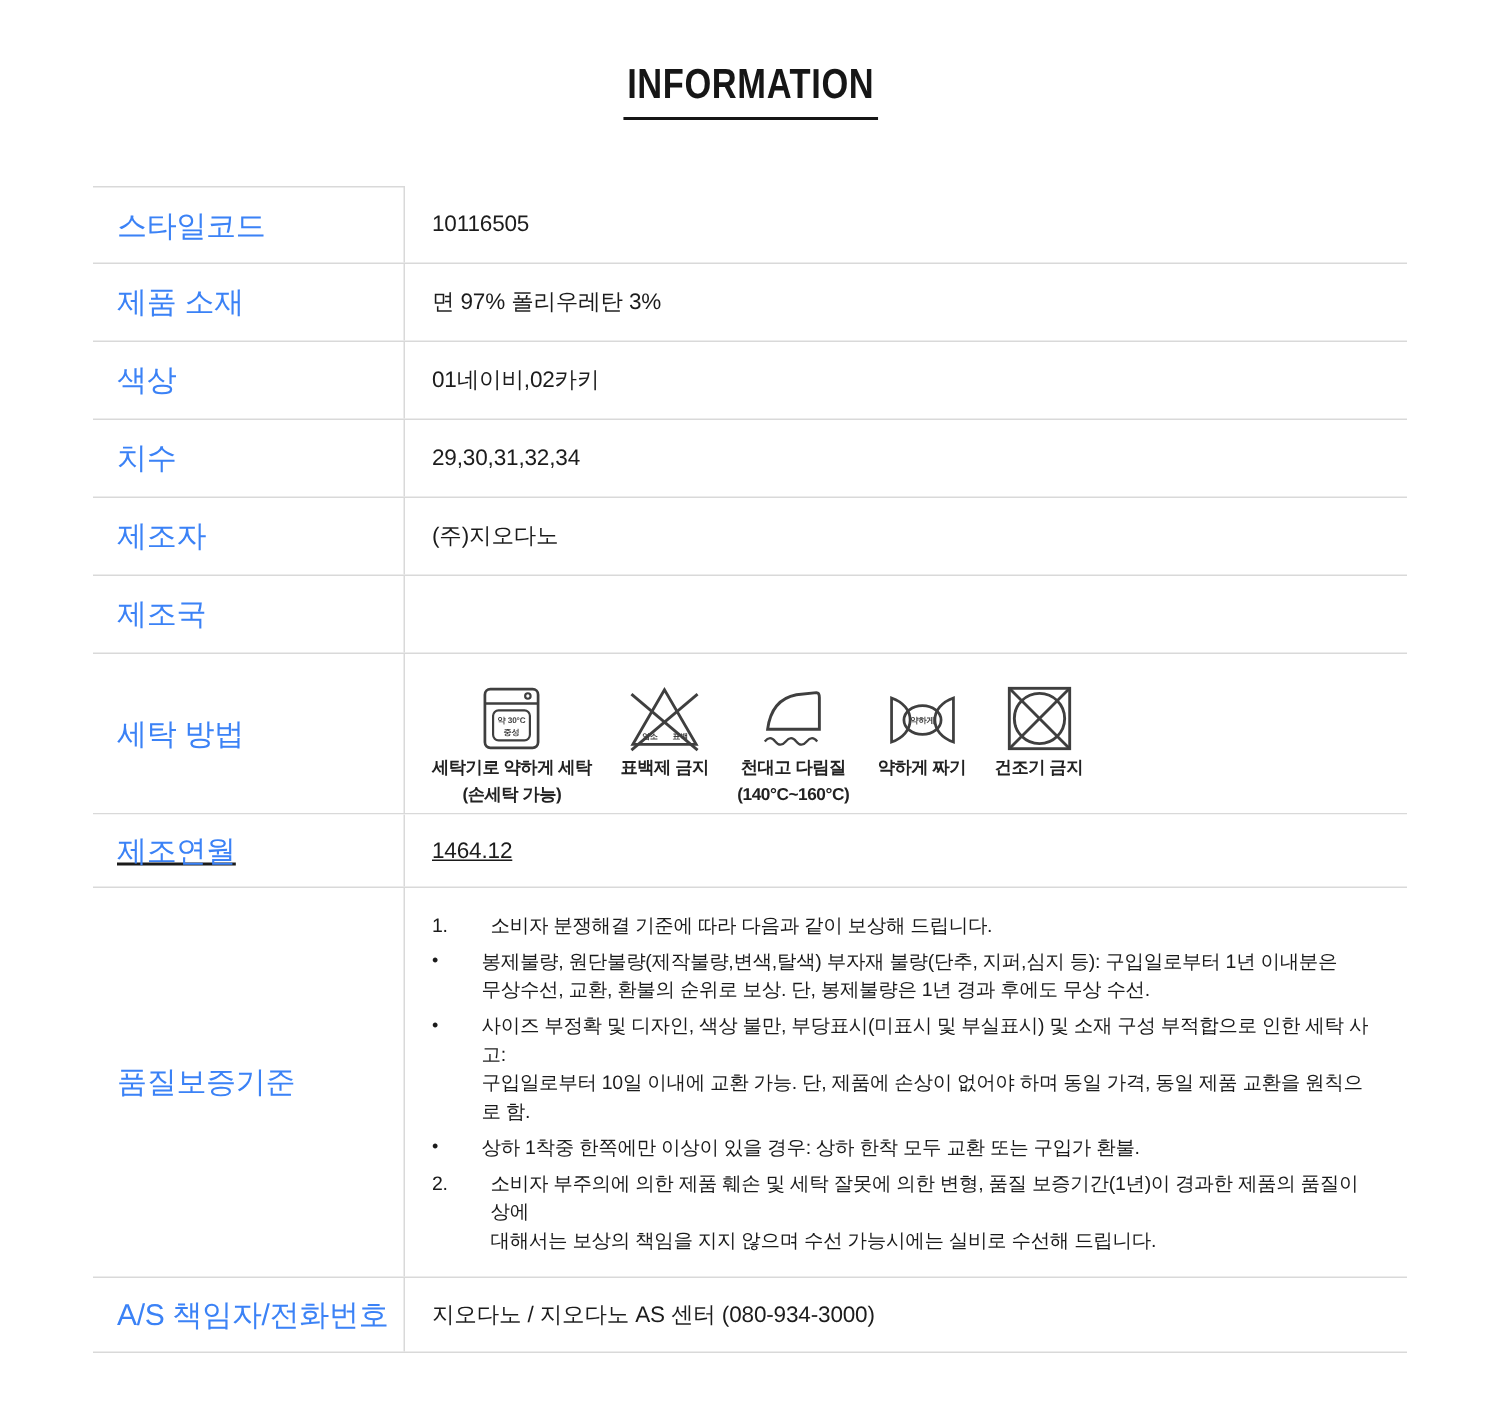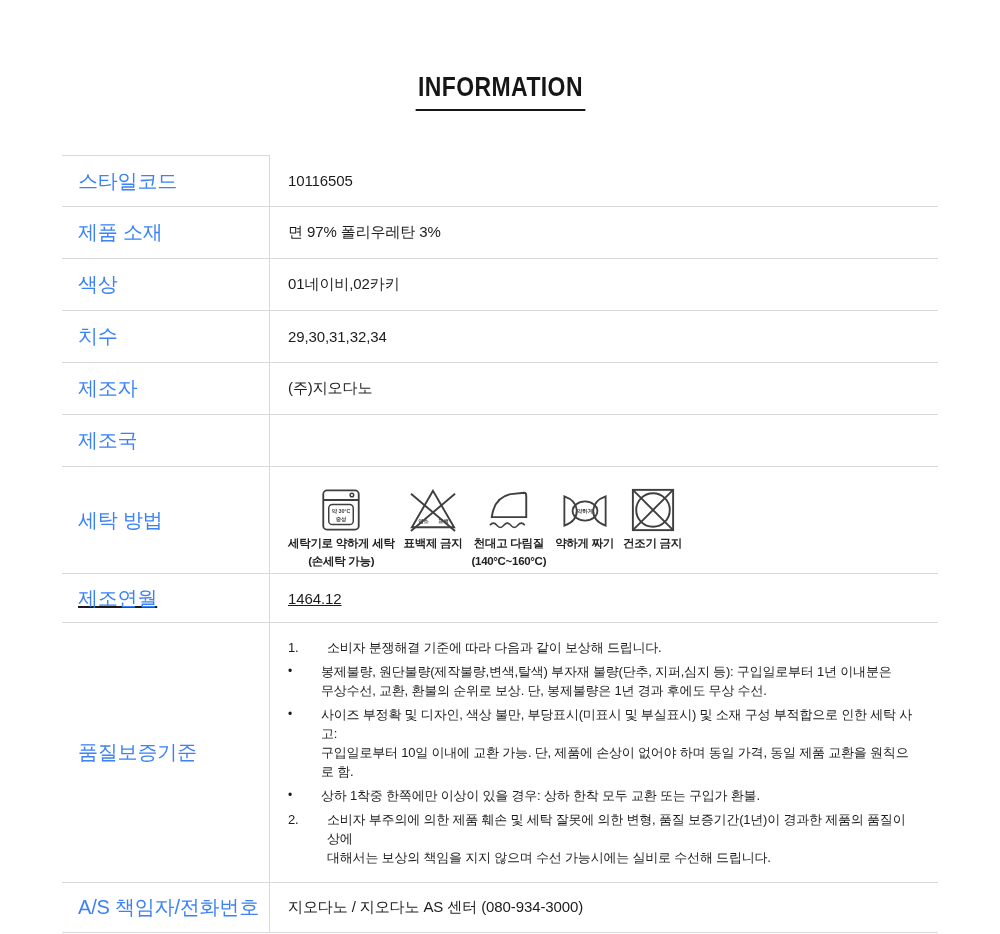--- a/index.html
+++ b/index.html
@@ -7,21 +7,21 @@
   html, body { background: #ffffff; }
   body {
     width: 1000px; height: 934px;
     font-family: "Liberation Sans", "DejaVu Sans", sans-serif;
     color: #1b1b1b;
     overflow: hidden;
   }
   .page { width: 1000px; height: 934px; position: relative; background:#fff; }
 
   
-  .title-wrap { padding-top: 71px; text-align: center; }
+  .title-wrap { padding-top: 40px; text-align: center; }
   .page-title {
     display: inline-block;
     font-size: 28px;
     font-weight: bold;
     letter-spacing: 0.5px;
     color: #161616;
     border-bottom: 2.5px solid #161616;
     padding: 0 3px 6px 3px;
     transform: scaleX(0.82);
     transform-origin: center;
@@ -46,21 +46,21 @@
   .row-first .cell-label { border-top: 1px solid #d9d9d9; }
   .cell-value {
     flex: 1;
     display: flex; align-items: center;
     padding-left: 18px;
     font-size: 15px; color: #1c1c1c;
     letter-spacing: -0.1px;
   }
 
   
-  .care-strip { display: flex; align-items: flex-start; gap: 9px; padding-top: 4px; justify-content: flex-end; }
+  .care-strip { display: flex; align-items: flex-start; gap: 19px; padding-top: 4px; justify-content: flex-end; }
   .care-item { display: flex; flex-direction: column; align-items: center; }
   .care-icon-box { height: 58px; display: flex; align-items: flex-end; justify-content: center; }
   .care-icon-box svg { display: block; }
   .care-cap {
     margin-top: 3px;
     font-size: 11.5px; font-weight: bold; color: #222222;
     text-align: center; line-height: 1.3; letter-spacing: -0.3px;
     white-space: nowrap;
   }
   .cap2:empty { display: none; }

